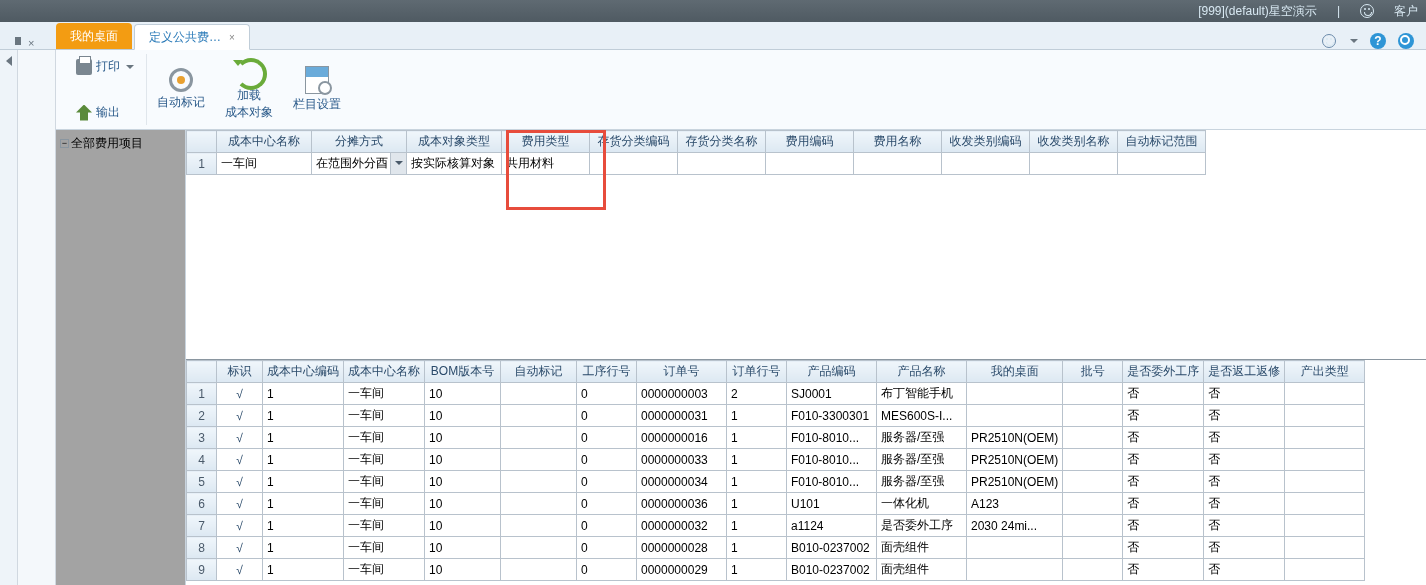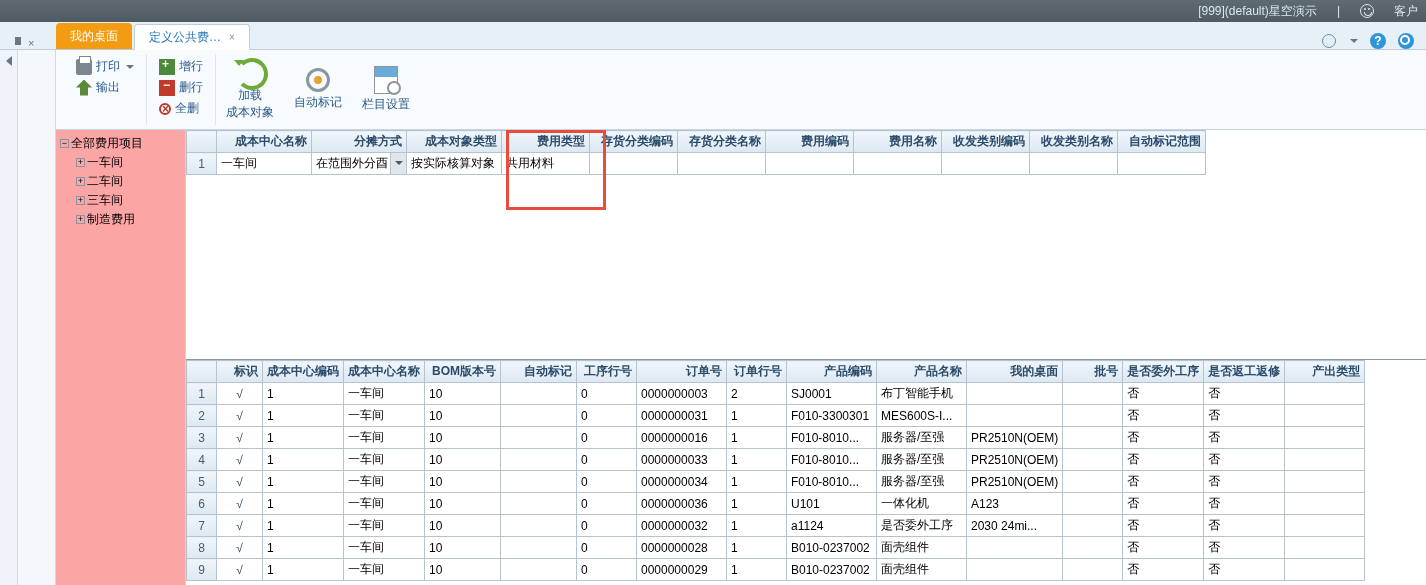--- a/index.html
+++ b/index.html
@@ -22,21 +22,21 @@
 .tab.active{background:#fff;color:#2a7ab8;border:1px solid #c0cdd8;border-bottom:1px solid #fff;position:relative;top:1px}
 .tab .close{margin-left:8px;color:#888;font-size:10px}
 .tabstrip-right{margin-left:auto;display:flex;align-items:center;gap:12px;padding-right:12px}
 .main-wrap{display:flex;height:calc(585px - 22px - 28px)}
 .left-panel{width:56px;background:#f4f8fb;border-right:1px solid #d0d8e0;position:relative}
 .left-strip{width:18px;height:100%;background:#eef4f9;border-right:1px solid #d0d8e0;position:absolute;display:flex;flex-direction:column;align-items:center;padding-top:6px}
 .left-strip .arrow-left{width:0;height:0;border-top:5px solid transparent;border-bottom:5px solid transparent;border-right:6px solid #6a7680}
 .right-panel{flex:1;display:flex;flex-direction:column;overflow:hidden}
 .toolbar{height:80px;background:#f8fbfe;border-bottom:1px solid #c9d4de;display:flex;padding:4px 8px}
 .tool-group{display:flex;flex-direction:column;padding:2px 8px;border-right:1px solid #e0e6ec}
-.tool-group.vert{justify-content:flex-start}
+.tool-group.vert{justify-content:space-between}
 .tbtn{display:flex;align-items:center;gap:4px;padding:2px 4px;cursor:pointer;color:#2a5a8a;white-space:nowrap}
 .ticon{width:16px;height:16px;display:inline-block;position:relative}
 .ticon.print{background:#7a8690;border-radius:2px}
 .ticon.print::after{content:"";position:absolute;width:10px;height:6px;background:#fff;top:-3px;left:3px;border:1px solid #7a8690}
 .ticon.export{background:#5a8a3a;clip-path:polygon(50% 0,100% 50%,75% 50%,75% 100%,25% 100%,25% 50%,0 50%)}
 .ticon.search{border:2px solid #6a869a;width:10px;height:10px;border-radius:50%}
 .ticon.search::after{content:"";position:absolute;width:2px;height:6px;background:#6a869a;transform:rotate(-45deg);bottom:-5px;right:-3px}
 .ticon.locate{border:2px solid #6a869a;width:10px;height:10px;border-radius:50%}
 .ticon.locate::after{content:"";position:absolute;width:4px;height:4px;background:#6a869a;border-radius:50%;top:3px;left:3px}
 .ticon.addrow{background:#4a8a3a}
@@ -55,31 +55,31 @@
 .bigicon{width:32px;height:32px;margin-bottom:2px;position:relative}
 .bigicon.refresh{width:28px;height:28px}
 .bigicon.refresh::before{content:"";position:absolute;width:24px;height:24px;border:4px solid #6aab3a;border-left-color:transparent;border-radius:50%;top:0;left:0}
 .bigicon.refresh::after{content:"";position:absolute;width:0;height:0;border-top:6px solid #6aab3a;border-left:5px solid transparent;border-right:5px solid transparent;top:2px;left:-2px}
 .bigicon.gear{width:24px;height:24px;border:3px solid #8a96a0;border-radius:50%}
 .bigicon.gear::after{content:"";position:absolute;width:8px;height:8px;background:#e8a030;border-radius:50%;top:5px;left:5px}
 .bigicon.cols{width:24px;height:28px;background:linear-gradient(#6aabda 40%,#fff 40%);border:1px solid #8a96a0}
 .bigicon.cols::after{content:"";position:absolute;width:10px;height:10px;border:2px solid #8a96a0;border-radius:50%;bottom:-2px;right:-4px;background:#fff}
 .caret{width:0;height:0;border-left:4px solid transparent;border-right:4px solid transparent;border-top:4px solid #6a7680;display:inline-block;margin-left:2px}
 .content{flex:1;display:flex;overflow:hidden}
-.tree-panel{width:130px;background:#fca5a5;border-right:1px solid #c9d4de;padding:4px}
+.tree-panel{width:130px;background:#a3a3a3;border-right:1px solid #c9d4de;padding:4px}
 .tree-node{padding:1px 0;cursor:pointer;white-space:nowrap}
 .tree-toggle{display:inline-block;width:9px;height:9px;border:1px solid #8a96a0;text-align:center;line-height:7px;font-size:9px;margin-right:2px;vertical-align:middle}
 .tree-children{padding-left:16px}
 .grids{flex:1;display:flex;flex-direction:column;overflow:hidden}
 .grid-container{position:relative;overflow:auto}
 .grid-container.top{height:230px;border-bottom:1px solid #8a96a0}
 .grid-container.bottom{flex:1}
 table.grid{border-collapse:collapse;table-layout:fixed}
 table.grid th,table.grid td{border:1px solid #b8c2cc;padding:2px 4px;height:22px;text-align:left;overflow:hidden;white-space:nowrap;text-overflow:ellipsis;background:#fff}
-table.grid th{background:linear-gradient(#f0f6fb,#dce8f2);color:#2a4a6a;font-weight:bold;text-align:right}
+table.grid th{background:linear-gradient(#f0f6fb,#dce8f2);color:#2a4a6a;font-weight:normal;text-align:center}
 table.grid td.rownum{background:linear-gradient(#f0f6fb,#dce8f2);text-align:center;color:#4a5a6a;width:30px}
 table.grid th.rownum-h{width:30px}
 .dropdown-cell{position:relative}
 .dd-btn{position:absolute;right:0;top:0;width:16px;height:100%;background:#e0e6ec;border-left:1px solid #b8c2cc;text-align:center}
 .dd-btn::after{content:"";width:0;height:0;border-left:4px solid transparent;border-right:4px solid transparent;border-top:4px solid #4a5a6a;position:absolute;top:8px;left:4px}
 .red-box{position:absolute;border:3px solid #e74c3c;pointer-events:none;z-index:20}
 .check{color:#2a4a6a}
 </style>
 </head>
 <body>
@@ -125,59 +125,39 @@
         <div class="tbtn">
             <span class="ticon print"></span>
             <span>打印</span>
             <span class="caret"></span>
           </div>
         <div class="tbtn">
             <span class="ticon export"></span>
             <span>输出</span>
           </div>
       </div>
-      <div class="tool-group vert">
-        <div class="tbtn">
-            <span class="ticon addrow"></span>
-            <span>增行</span>
-          </div>
-        <div class="tbtn">
-            <span class="ticon delrow"></span>
-            <span>删行</span>
-          </div>
-        <div class="tbtn">
-            <span class="ticon delall"></span>
-            <span>全删</span>
-          </div>
+      <div class="tool-big">
+        <div class="bigicon gear"></div>
+        <span>自动标记</span>
       </div>
       <div class="tool-big">
         <div class="bigicon refresh"></div>
         <span>加载</span>
         <span>成本对象</span>
       </div>
       <div class="tool-big">
-        <div class="bigicon gear"></div>
-        <span>自动标记</span>
-      </div>
-      <div class="tool-big">
         <div class="bigicon cols"></div>
         <span>栏目设置</span>
       </div>
     </div>
 
     <div class="content">
 
       <div class="tree-panel">
         <div class="tree-node"><span class="tree-toggle">−</span><span>全部费用项目</span></div>
-        <div class="tree-children" id="tree-children">
-            <div class="tree-node"><span class="tree-toggle">+</span>一车间</div>
-            <div class="tree-node"><span class="tree-toggle">+</span>二车间</div>
-            <div class="tree-node"><span class="tree-toggle">+</span>三车间</div>
-            <div class="tree-node"><span class="tree-toggle">+</span>制造费用</div>
-          </div>
       </div>
 
       <div class="grids">
         <div class="grid-container top">
           <div class="red-box" style="left:320px;top:0;width:100px;height:80px"></div>
           <table class="grid" id="grid1">
               <tbody>
                 <tr>
                   <th class="rownum-h" style="width:30px"></th>
                   <th style="width:95px">成本中心名称</th>

